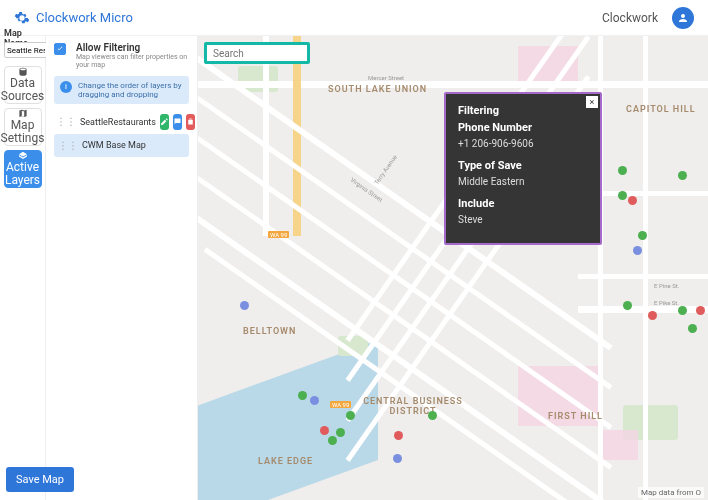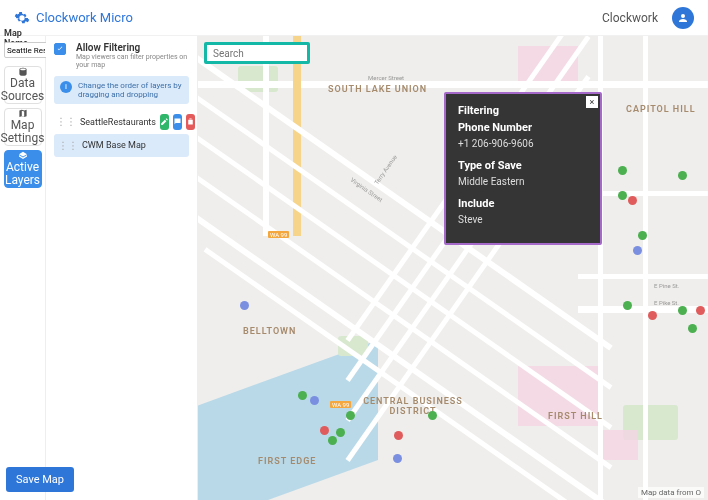--- a/index.html
+++ b/index.html
@@ -172,21 +172,21 @@
       <div class="tiny" style="top:246px;left:456px">E Pine St.</div>
       <div class="tiny" style="top:150px;left:150px;transform:rotate(35deg)">Virginia Street</div>
       <div class="tiny" style="top:130px;left:170px;transform:rotate(-55deg)">Terry Avenue</div>
     </div>
 
     <div class="hood" style="top:48px;left:130px">SOUTH LAKE UNION</div>
     <div class="hood" style="top:68px;left:428px">CAPITOL HILL</div>
     <div class="hood" style="top:290px;left:45px">BELLTOWN</div>
     <div class="hood" style="top:360px;left:160px;width:110px">CENTRAL BUSINESS DISTRICT</div>
     <div class="hood" style="top:375px;left:350px">FIRST HILL</div>
-    <div class="hood" style="top:420px;left:60px">FIRST EDGE</div>
+    <div class="hood" style="top:420px;left:60px">LAKE EDGE</div>
 
     <div class="dot" style="top:130px;left:420px;background:#4caf50"></div>
     <div class="dot" style="top:155px;left:420px;background:#4caf50"></div>
     <div class="dot" style="top:135px;left:480px;background:#4caf50"></div>
     <div class="dot" style="top:160px;left:430px;background:#e05b5b"></div>
     <div class="dot" style="top:195px;left:440px;background:#4caf50"></div>
     <div class="dot" style="top:210px;left:435px;background:#7b8fe0"></div>
     <div class="dot" style="top:265px;left:425px;background:#4caf50"></div>
     <div class="dot" style="top:275px;left:450px;background:#e05b5b"></div>
     <div class="dot" style="top:270px;left:480px;background:#4caf50"></div>

